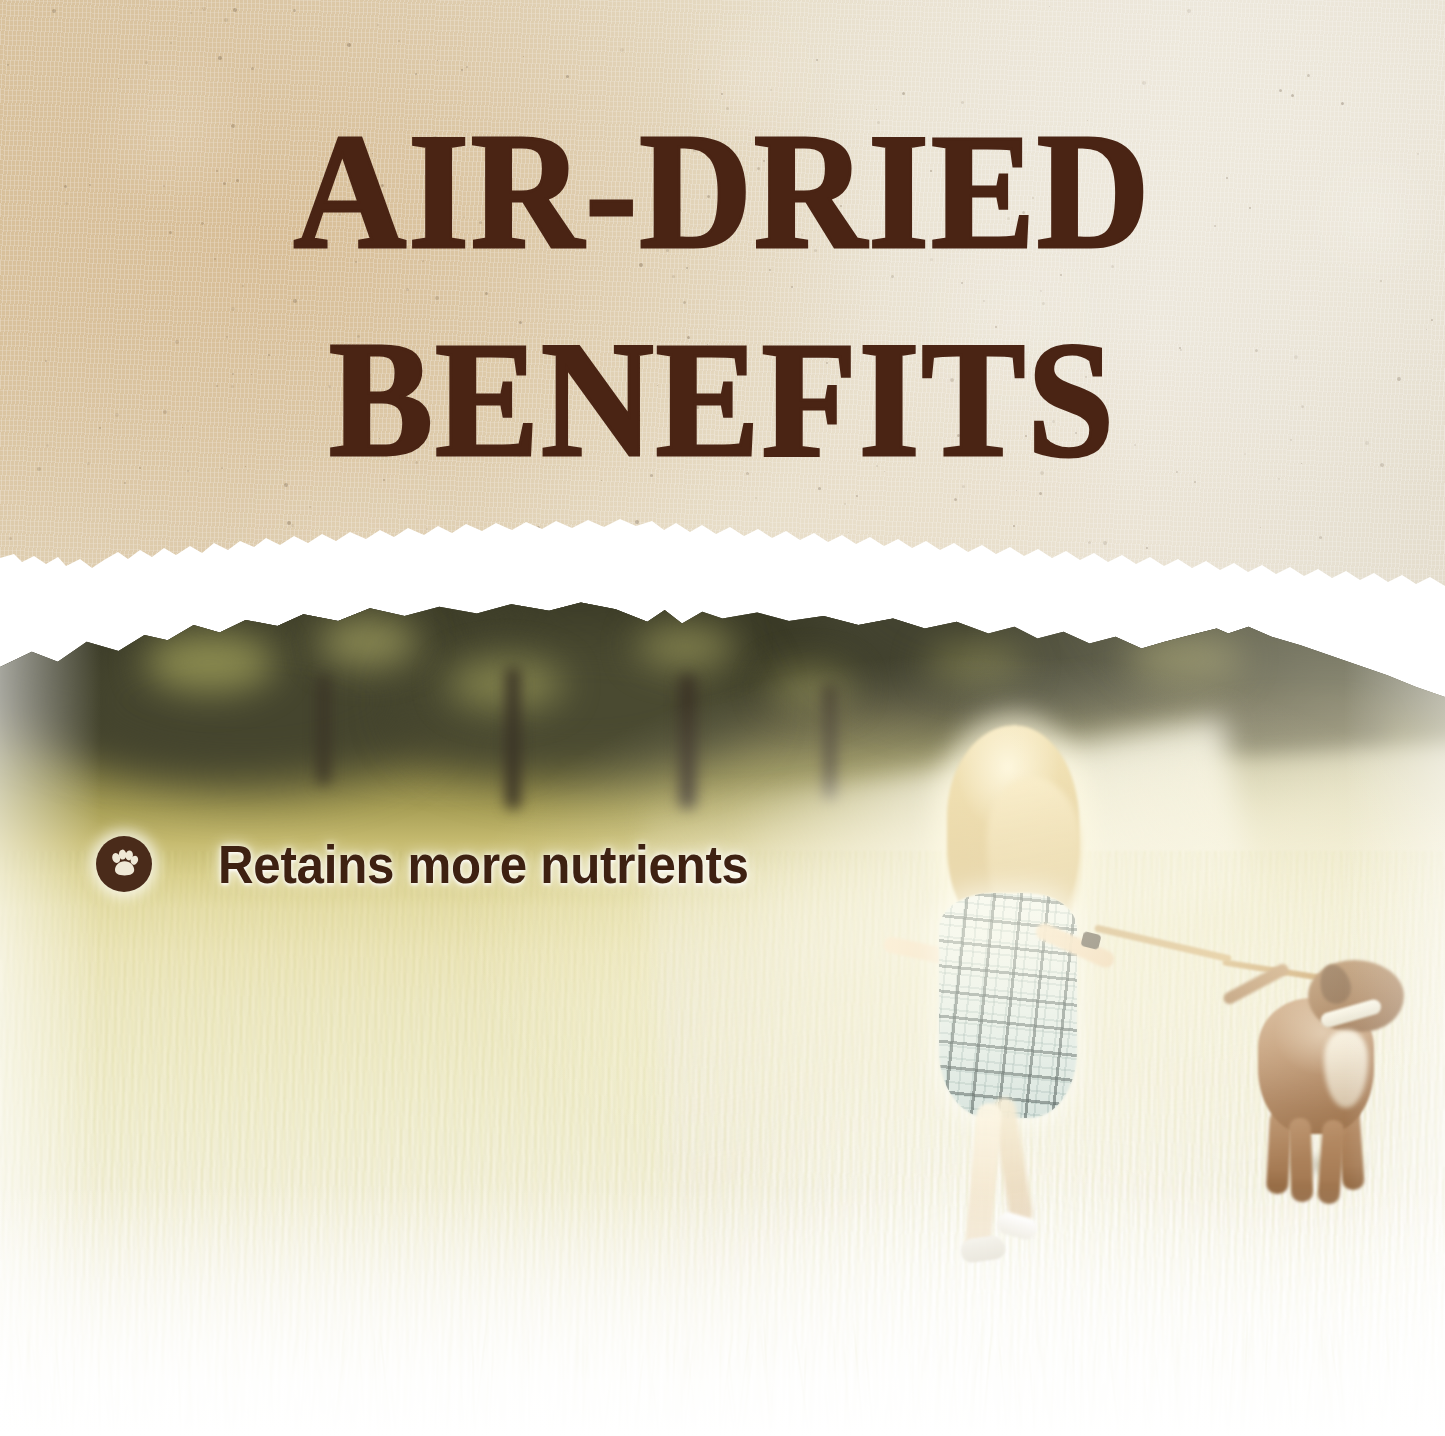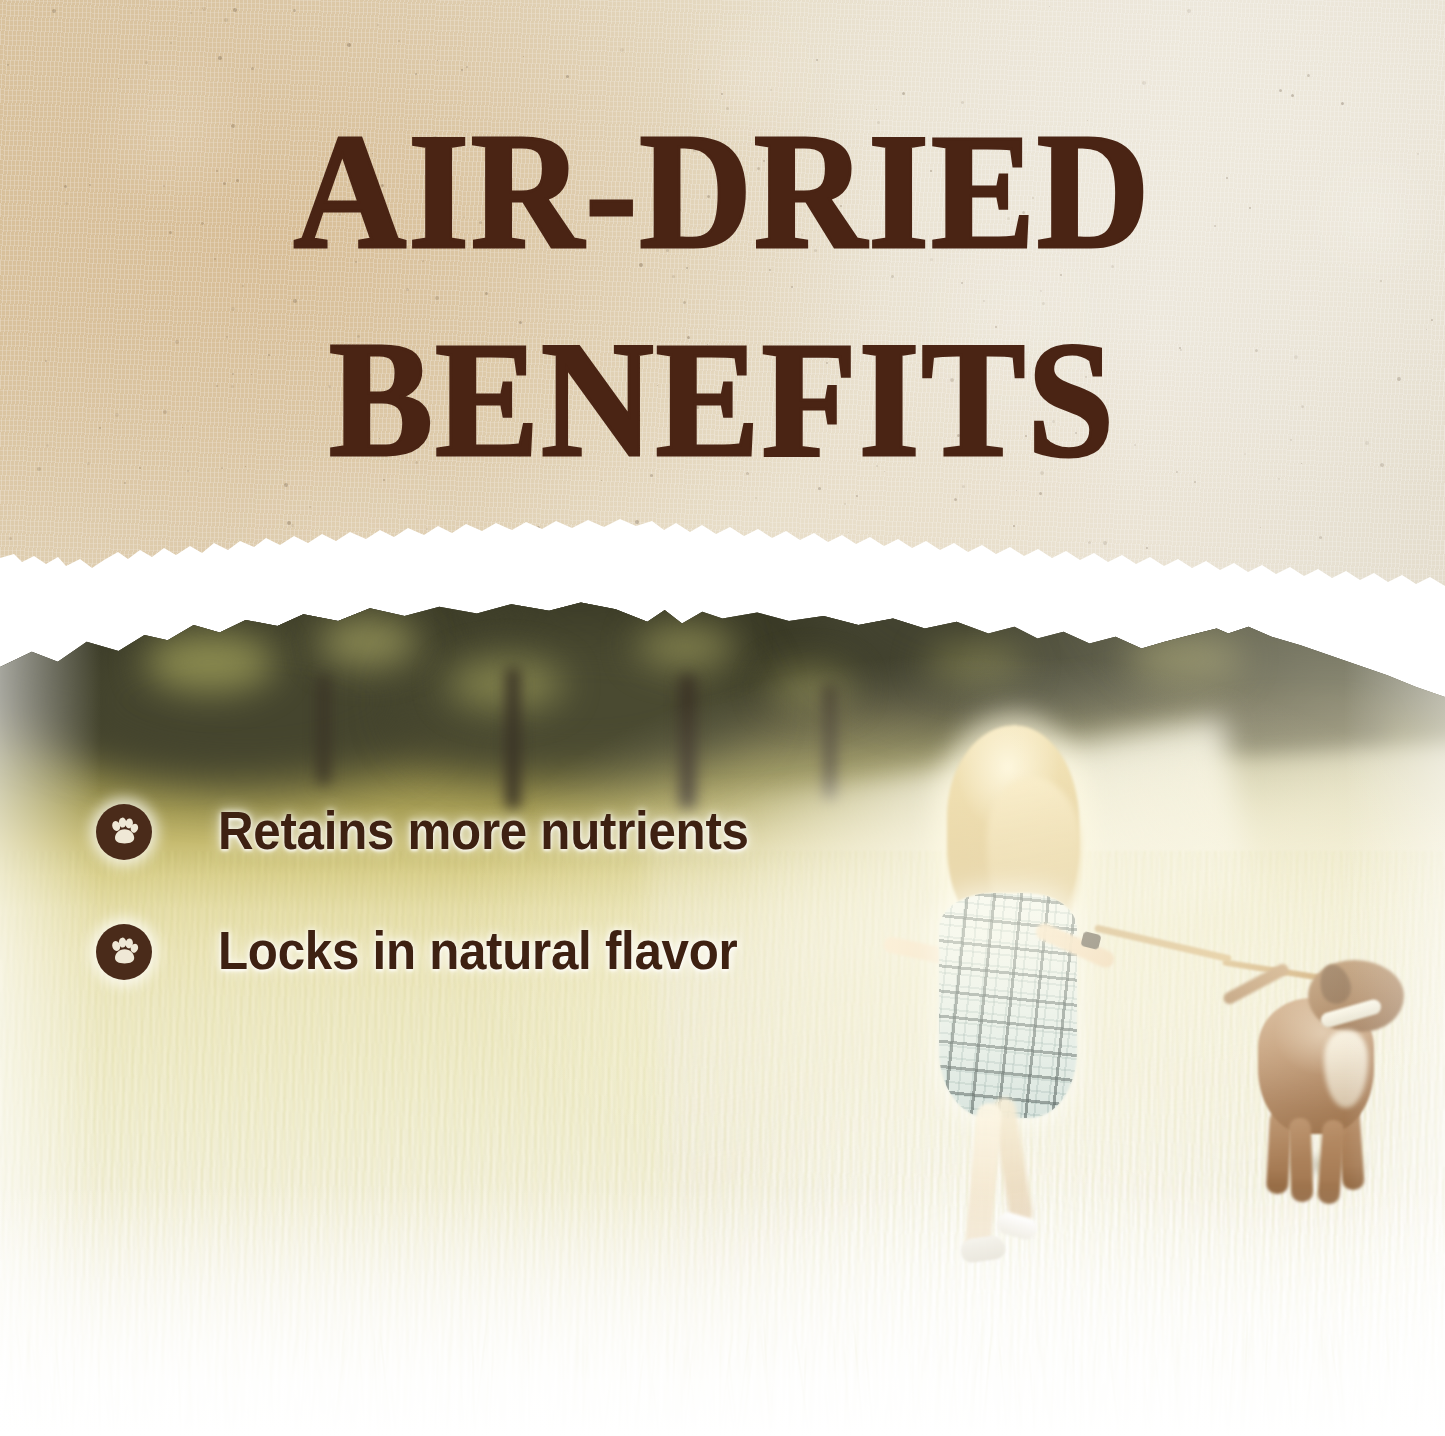--- a/index.html
+++ b/index.html
@@ -473,21 +473,21 @@
     position: absolute;
     left: 96px;
     top: 804px;
     width: 1000px;
   }
 
   .benefit-row {
     position: relative;
     height: 120px;
     display: flex;
-    align-items: flex-start;
+    align-items: center;
   }
 
   .paw-badge {
     position: relative;
     flex: 0 0 auto;
     width: 56px;
     height: 56px;
     border-radius: 50%;
     background: #4a2b1a;
     box-shadow: 0 0 14px 6px rgba(255,255,255,0.72);
@@ -1412,29 +1412,17 @@
           <ellipse cx="9.2" cy="11.0" rx="3.9" ry="5.1" fill="#efe8d6" transform="rotate(-18 9.2 11.0)"></ellipse>
           <ellipse cx="15.6" cy="7.6" rx="3.7" ry="5.0" fill="#efe8d6" transform="rotate(-6 15.6 7.6)"></ellipse>
           <ellipse cx="22.2" cy="8.4" rx="3.7" ry="5.0" fill="#efe8d6" transform="rotate(8 22.2 8.4)"></ellipse>
           <ellipse cx="27.4" cy="13.2" rx="3.6" ry="4.6" fill="#efe8d6" transform="rotate(22 27.4 13.2)"></ellipse>
           <path d="M17.6,14.2 c5.6,0 9.6,4.3 9.6,8.6 c0,4.0 -3.6,5.6 -9.6,5.6 c-6.0,0 -9.6,-1.6 -9.6,-5.6 c0,-4.3 4.0,-8.6 9.6,-8.6 z" fill="#efe8d6"></path>
         </svg>
       </div>
       <div class="benefit-text">Retains more nutrients</div>
     </div>
 
-    <div class="benefit-row">
-      <div class="paw-badge">
-        <svg width="34" height="34" viewBox="0 0 34 34" aria-hidden="true">
-          <ellipse cx="9.2" cy="11.0" rx="3.9" ry="5.1" fill="#efe8d6" transform="rotate(-18 9.2 11.0)"></ellipse>
-          <ellipse cx="15.6" cy="7.6" rx="3.7" ry="5.0" fill="#efe8d6" transform="rotate(-6 15.6 7.6)"></ellipse>
-          <ellipse cx="22.2" cy="8.4" rx="3.7" ry="5.0" fill="#efe8d6" transform="rotate(8 22.2 8.4)"></ellipse>
-          <ellipse cx="27.4" cy="13.2" rx="3.6" ry="4.6" fill="#efe8d6" transform="rotate(22 27.4 13.2)"></ellipse>
-          <path d="M17.6,14.2 c5.6,0 9.6,4.3 9.6,8.6 c0,4.0 -3.6,5.6 -9.6,5.6 c-6.0,0 -9.6,-1.6 -9.6,-5.6 c0,-4.3 4.0,-8.6 9.6,-8.6 z" fill="#efe8d6"></path>
-        </svg>
-      </div>
-      <div class="benefit-text">Locks in natural flavor</div>
-    </div>
 
 
   </div>
 
 </div>
 
 </body></html>

